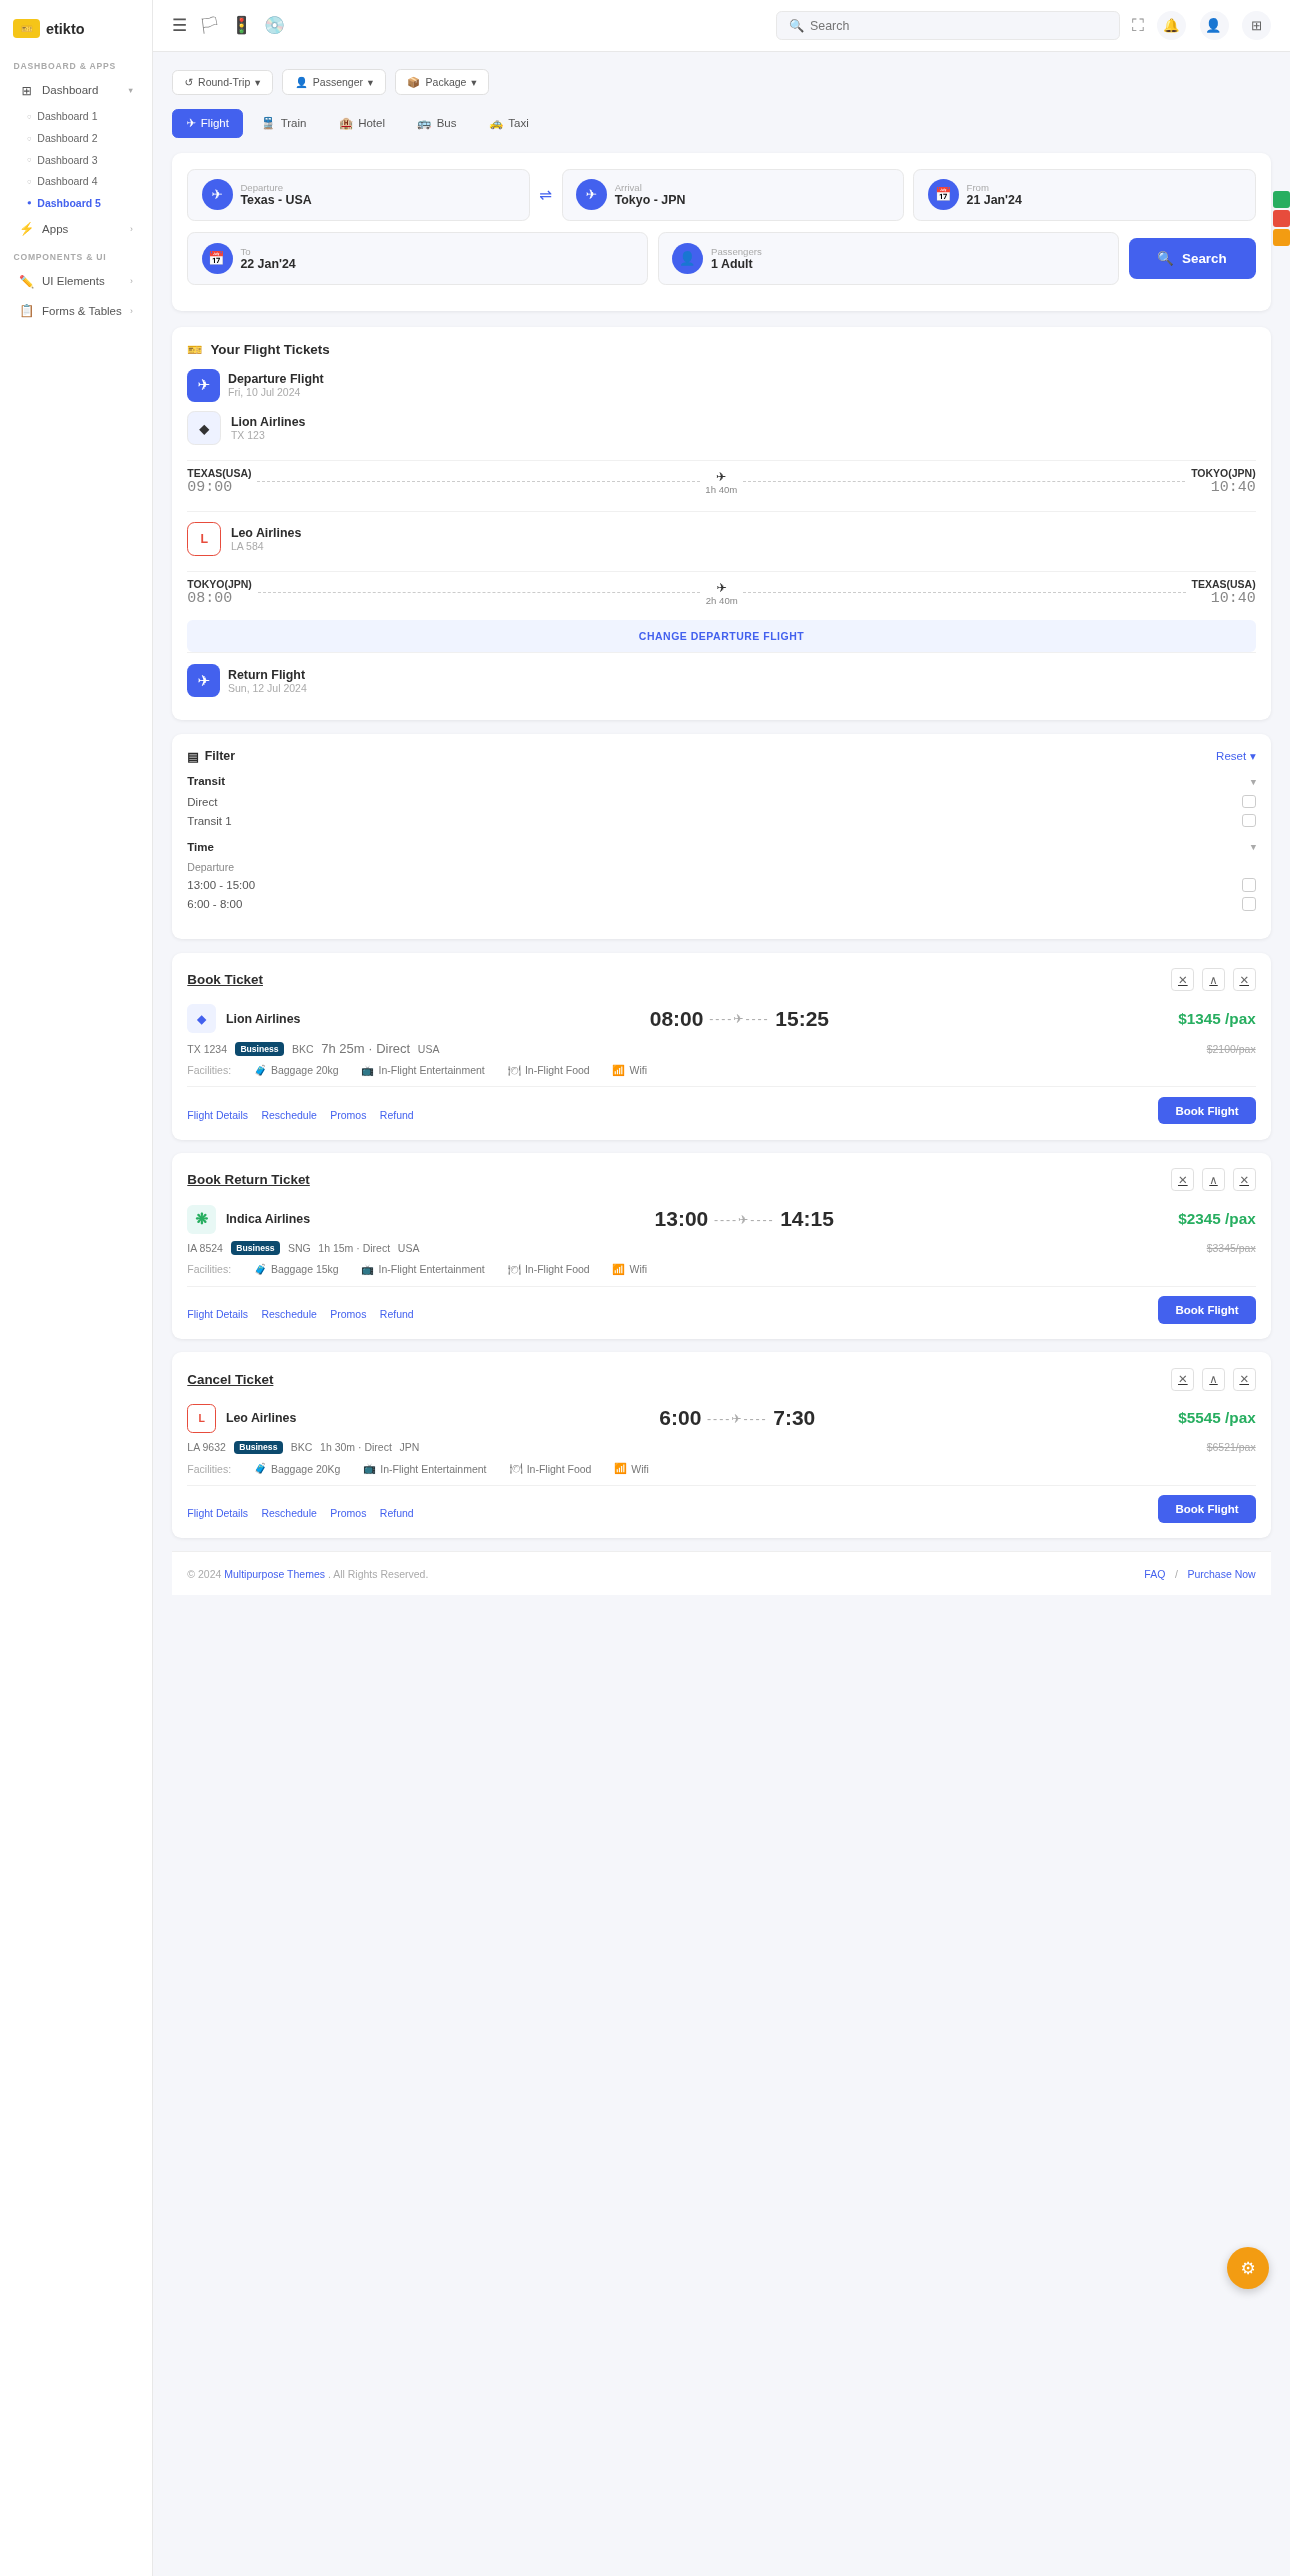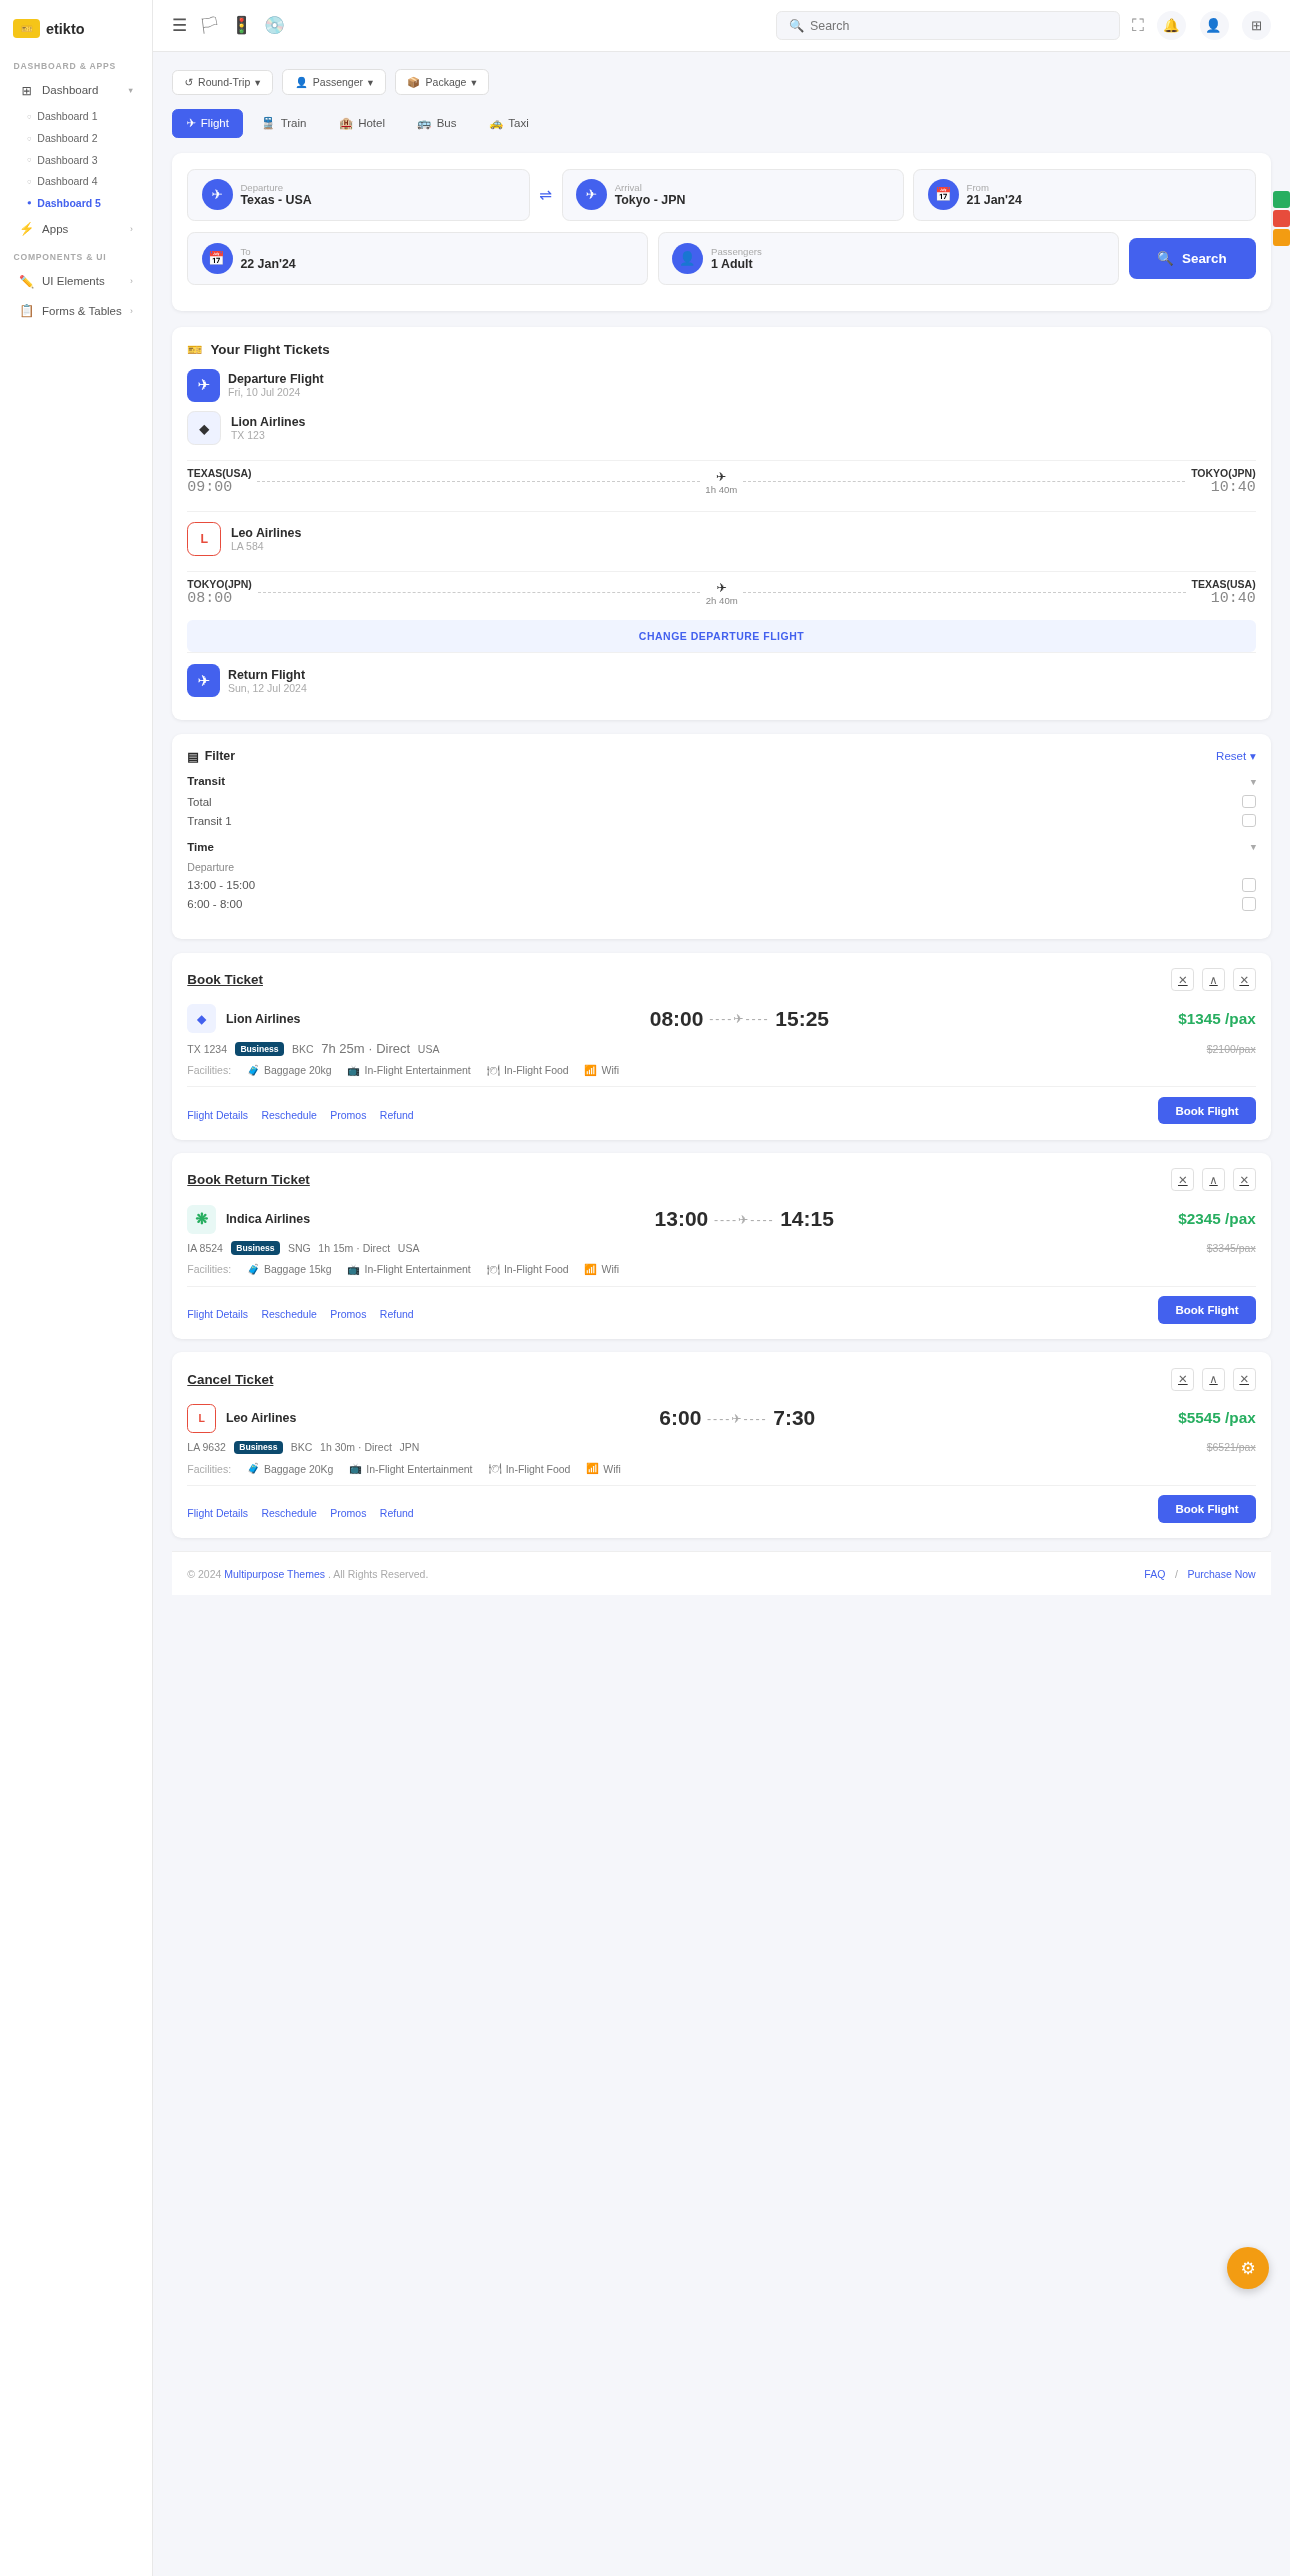--- a/index.html
+++ b/index.html
@@ -103,21 +103,21 @@
     .airline-logo-sm { width: 29px; height: 29px; border-radius: 5.7px; display: flex; align-items: center; justify-content: center; font-size: 11.5px; font-weight: 700; }
     .airline-logo-sm.lion-sm { background: #eef2ff; color: #4361ee; }
     .airline-logo-sm.indica-sm { background: #e8f8f5; color: #27ae60; }
     .airline-logo-sm.leo-sm { background: #fff; color: #e74c3c; border: 1.9px solid #e74c3c; font-size: 10.5px; }
     .airline-booking-name { font-size: 12.4px; font-weight: 700; color: #2c2c2c; }
     .flight-time { font-size: 21px; font-weight: 700; color: #2c2c2c; }
     .price-display { font-size: 15.3px; font-weight: 700; color: #27ae60; margin-left: auto; }
     .flight-details-row { display: flex; align-items: center; gap: 7.7px; margin-bottom: 5.7px; }
     .flight-code { font-size: 10.5px; color: #777; }
     .badge { background: #0c4a6e; color: #fff; font-size: 8.6px; font-weight: 700; padding: 1.9px 5.7px; border-radius: 3.8px; }
-    .facilities-row { display: flex; align-items: center; gap: 16px; margin: 7.7px 0; }
+    .facilities-row { display: flex; align-items: center; gap: 23px; margin: 7.7px 0; }
     .facility { display: flex; align-items: center; gap: 3.8px; font-size: 10.5px; color: #777; }
     .action-links { display: flex; align-items: center; gap: 13.4px; margin-top: 7.7px; }
     .action-link { font-size: 10.5px; color: #4361ee; cursor: pointer; text-decoration: none; }
     .book-flight-btn { background: #4361ee; color: #fff; border: none; border-radius: 5.7px; padding: 7.7px 17px; font-size: 11.5px; font-weight: 600; cursor: pointer; margin-left: auto; display: block; }
 
     
     .fab { width: 42px; height: 42px; background: #f39c12; border-radius: 50%; display: flex; align-items: center; justify-content: center; color: #fff; font-size: 17px; position: fixed; right: 21px; bottom: 287px; cursor: pointer; box-shadow: 0 2.9px 9.6px rgba(0,0,0,0.2); }
 
     
     .side-strip { position: fixed; right: 0; top: 191px; display: flex; flex-direction: column; gap: 1.9px; }
@@ -392,21 +392,21 @@
             <span>▾</span>
           </div>
         </div>
 
         <div class="filter-group">
           <div class="filter-group-title">
             <span>Transit</span>
             <span class="chevron">▾</span>
           </div>
           <div class="filter-option">
-            <span class="filter-option-label">Total</span>
+            <span class="filter-option-label">Direct</span>
             <div class="filter-checkbox"></div>
           </div>
           <div class="filter-option">
             <span class="filter-option-label">Transit 1</span>
             <div class="filter-checkbox"></div>
           </div>
         </div>
 
         <div class="filter-group">
           <div class="filter-group-title">

